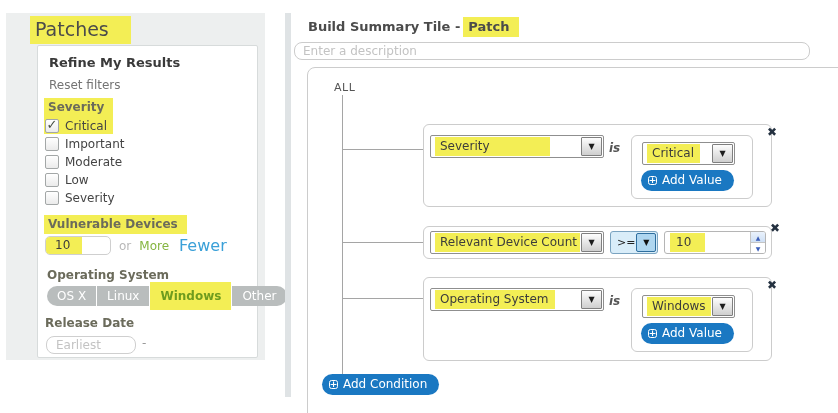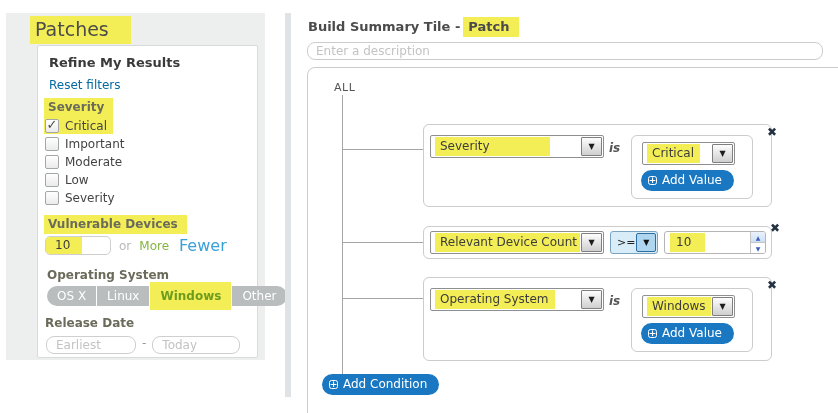--- a/index.html
+++ b/index.html
@@ -9,21 +9,21 @@
   .abs { position:absolute; }
 
   .hl { background:#f3ee55; }
 
   
   .gray-bg { left:6px; top:13px; width:259px; height:347px; background:#edefef; }
   .patches-title { left:30px; top:16px; font-size:19px; color:#4b4b4b; }
   .patches-title .hl { display:inline-block; padding:2px 22px 4px 5px; }
   .panel { left:37px; top:45px; width:221px; height:313px; background:#fff; border:1px solid #d7dbdb; border-radius:2px; }
   .panel-title { left:49px; top:55px; font-size:13px; font-weight:bold; color:#3a3a3a; }
-  .reset-link { left:49px; top:78px; font-size:12px; color:#0369a1; cursor:pointer; }
+  .reset-link { left:49px; top:78px; font-size:12px; color:#737373; cursor:pointer; }
   .sec-label { font-size:12px; font-weight:bold; color:#6b6b5b; }
   .sec-label .hl { display:inline-block; padding:2px 9px 3px 4px; }
   .severity-label { left:44px; top:98px; }
   .cb-list { left:44px; top:117px; }
   .cb-row { display:flex; align-items:center; height:17px; margin-bottom:1px; padding:0 6px 0 1px; width:max-content; }
   .checkbox { width:14px; height:14px; border:1px solid #a3a7a7; background:linear-gradient(#ffffff,#ebebeb); border-radius:2px; display:flex; align-items:center; justify-content:center; flex:0 0 auto; }
   .checkmark { font-size:13px; font-weight:bold; color:#474f42; line-height:1; margin-top:-2px; }
   .cb-label { font-size:12px; color:#444; margin-left:6px; white-space:nowrap; }
   .vuln-label { left:44px; top:215px; }
   .vuln-row { left:45px; top:236px; display:flex; align-items:center; }
@@ -42,21 +42,21 @@
   .release-row { left:46px; top:336px; display:flex; }
   .sb-input { border:1px solid #cfcfcf; border-radius:8px; height:18px; font-size:12px; color:#8a8a8a; padding:0 0 0 9px; background:#fff; font-family:inherit; outline:none; }
   .sb-input::placeholder { color:#c3c3c3; }
   .dash { font-size:12px; color:#999; margin:0 6px; }
 
   .divider { left:285px; top:13px; width:6px; height:384px; background:#dfe3e5; }
 
   
   .build-title { left:308px; top:17px; font-size:13px; font-weight:bold; color:#4b4b4b; }
   .build-title .hl { display:inline-block; padding:2px 10px 3px 5px; margin-left:3px; }
-  .desc-input { left:307px; top:42px; width:516px; height:18px; border:1px solid #ccc; border-radius:8px; padding-left:8px; font-size:12px; font-family:inherit; color:#555; outline:none; background:#fff; }
+  .desc-input { left:294px; top:42px; width:516px; height:18px; border:1px solid #ccc; border-radius:8px; padding-left:8px; font-size:12px; font-family:inherit; color:#555; outline:none; background:#fff; }
   .desc-input::placeholder { color:#c3c3c3; }
   .container { left:307px; top:67px; width:562px; height:372px; border:1px solid #ccc; border-radius:8px; background:#fff; }
   .all-label { left:334px; top:81px; font-size:11px; color:#555; letter-spacing:.5px; }
   .tree { background:#a5a5a5; }
   .v-line { left:342px; top:95px; width:1px; height:281px; }
   .h-line1 { left:342px; top:149px; width:81px; height:1px; }
   .h-line2 { left:342px; top:242px; width:81px; height:1px; }
   .h-line3 { left:342px; top:298px; width:81px; height:1px; }
 
   .cond-box { border:1px solid #ccc; border-radius:6px; background:#fff; }
@@ -169,21 +169,20 @@
     <span class="os-seg">Linux</span>
     <span class="os-seg selected">Windows</span>
     <span class="os-seg last">Other</span>
   </div>
 
   <div class="abs sec-label release-label">Release Date</div>
 
   <div class="abs release-row">
     <input class="sb-input" style="width: 90px;" placeholder="Earliest">
     <span class="dash">-</span>
-    <input class="sb-input" style="width: 88px;" placeholder="Today">
   </div>
 
   <div class="abs divider"></div>
 
   <div class="abs build-title">
     <span>Build Summary Tile -</span><span class="hl">Patch</span>
   </div>
 
   <input class="abs desc-input" placeholder="Enter a description" style="">
 

